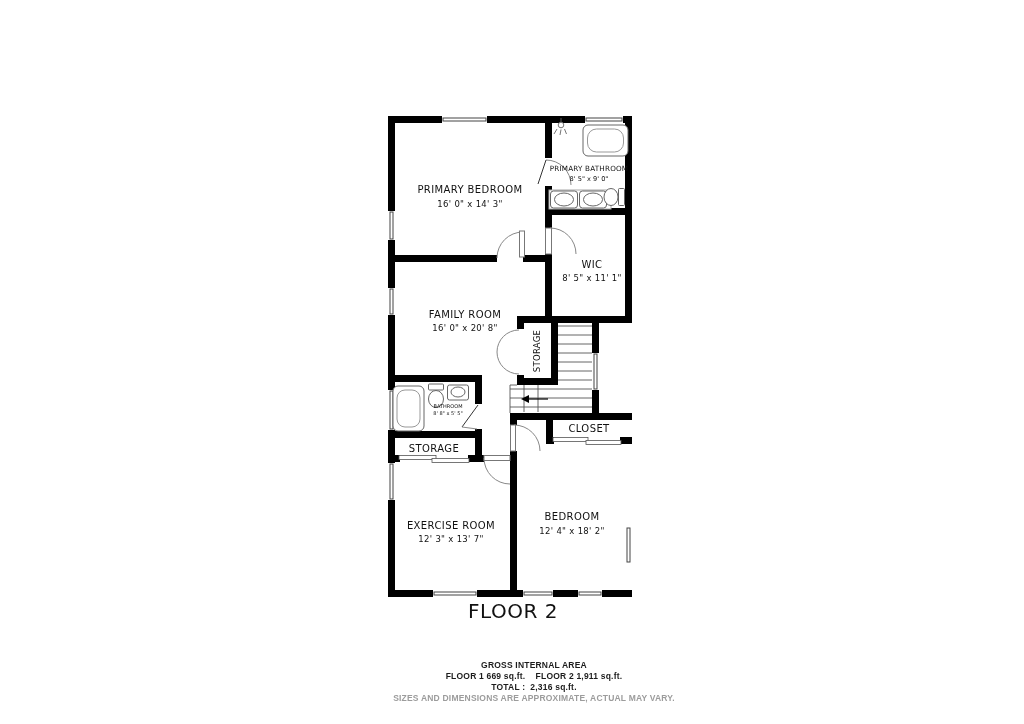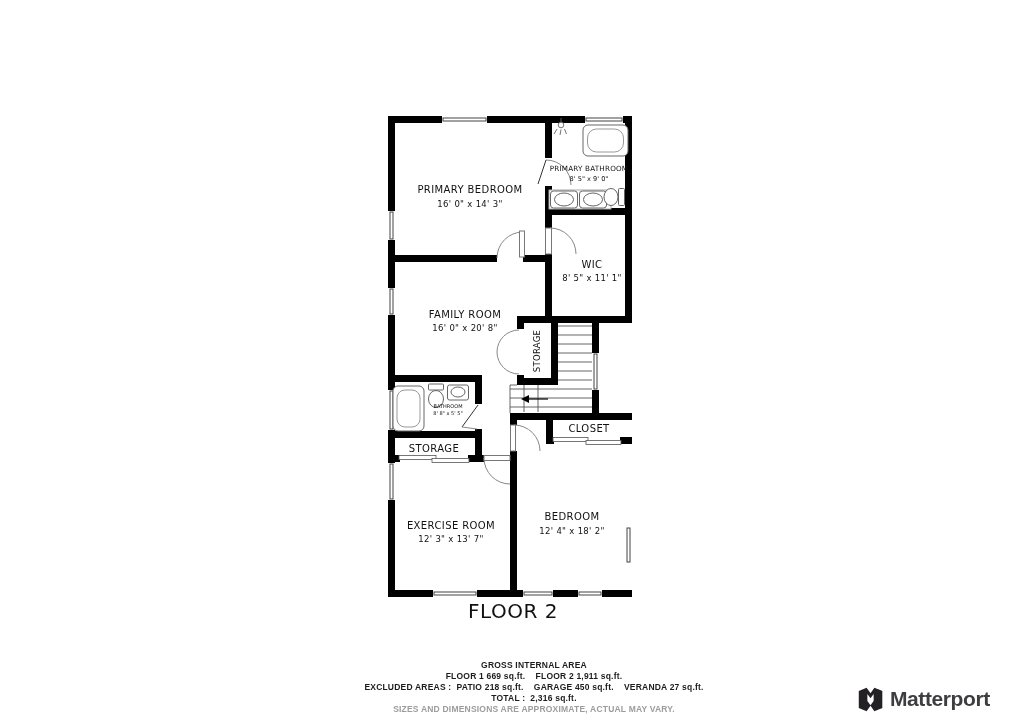--- a/index.html
+++ b/index.html
@@ -228,27 +228,18 @@
       <text class="room-name" x="572" y="520">BEDROOM</text>
       <text class="room-dims" x="572" y="534">12' 4" x 18' 2"</text>
 
       <text class="floor-label" x="513" y="618">FLOOR 2</text>
     </g>
   </svg>
 
   <div class="footer">
     <div>GROSS INTERNAL AREA</div>
     <div>FLOOR 1 669 sq.ft.    FLOOR 2 1,911 sq.ft.</div>
-    <div>EXCLUDED AREAS :  PATIO 218 sq.ft.    GARAGE 450 sq.ft.    VERANDA 27 sq.ft.</div>
     <div>TOTAL :  2,316 sq.ft.</div>
     <div class="disclaimer">SIZES AND DIMENSIONS ARE APPROXIMATE, ACTUAL MAY VARY.</div>
   </div>
 
-  <div class="brand">
-    <svg viewBox="0 0 32 34" width="25" height="27">
-      <polygon points="25,3.5 31,6 31,28 29,29.2 29,7.2 25,5.6" fill="#8a898d"></polygon>
-      <path d="M1,6 L11,2 L16,9 L21,2 L31,6 L31,28 L21,32 L16,25 L11,32 L1,28 Z" fill="#232124"></path>
-      <path d="M12,10 L16,15.5 L20,10 L20,19 L16,24.5 L12,19 Z" fill="#ffffff"></path>
-    </svg>
-    <span class="brand-text">Matterport</span>
-  </div>
 
 </div>
 
 </body></html>

